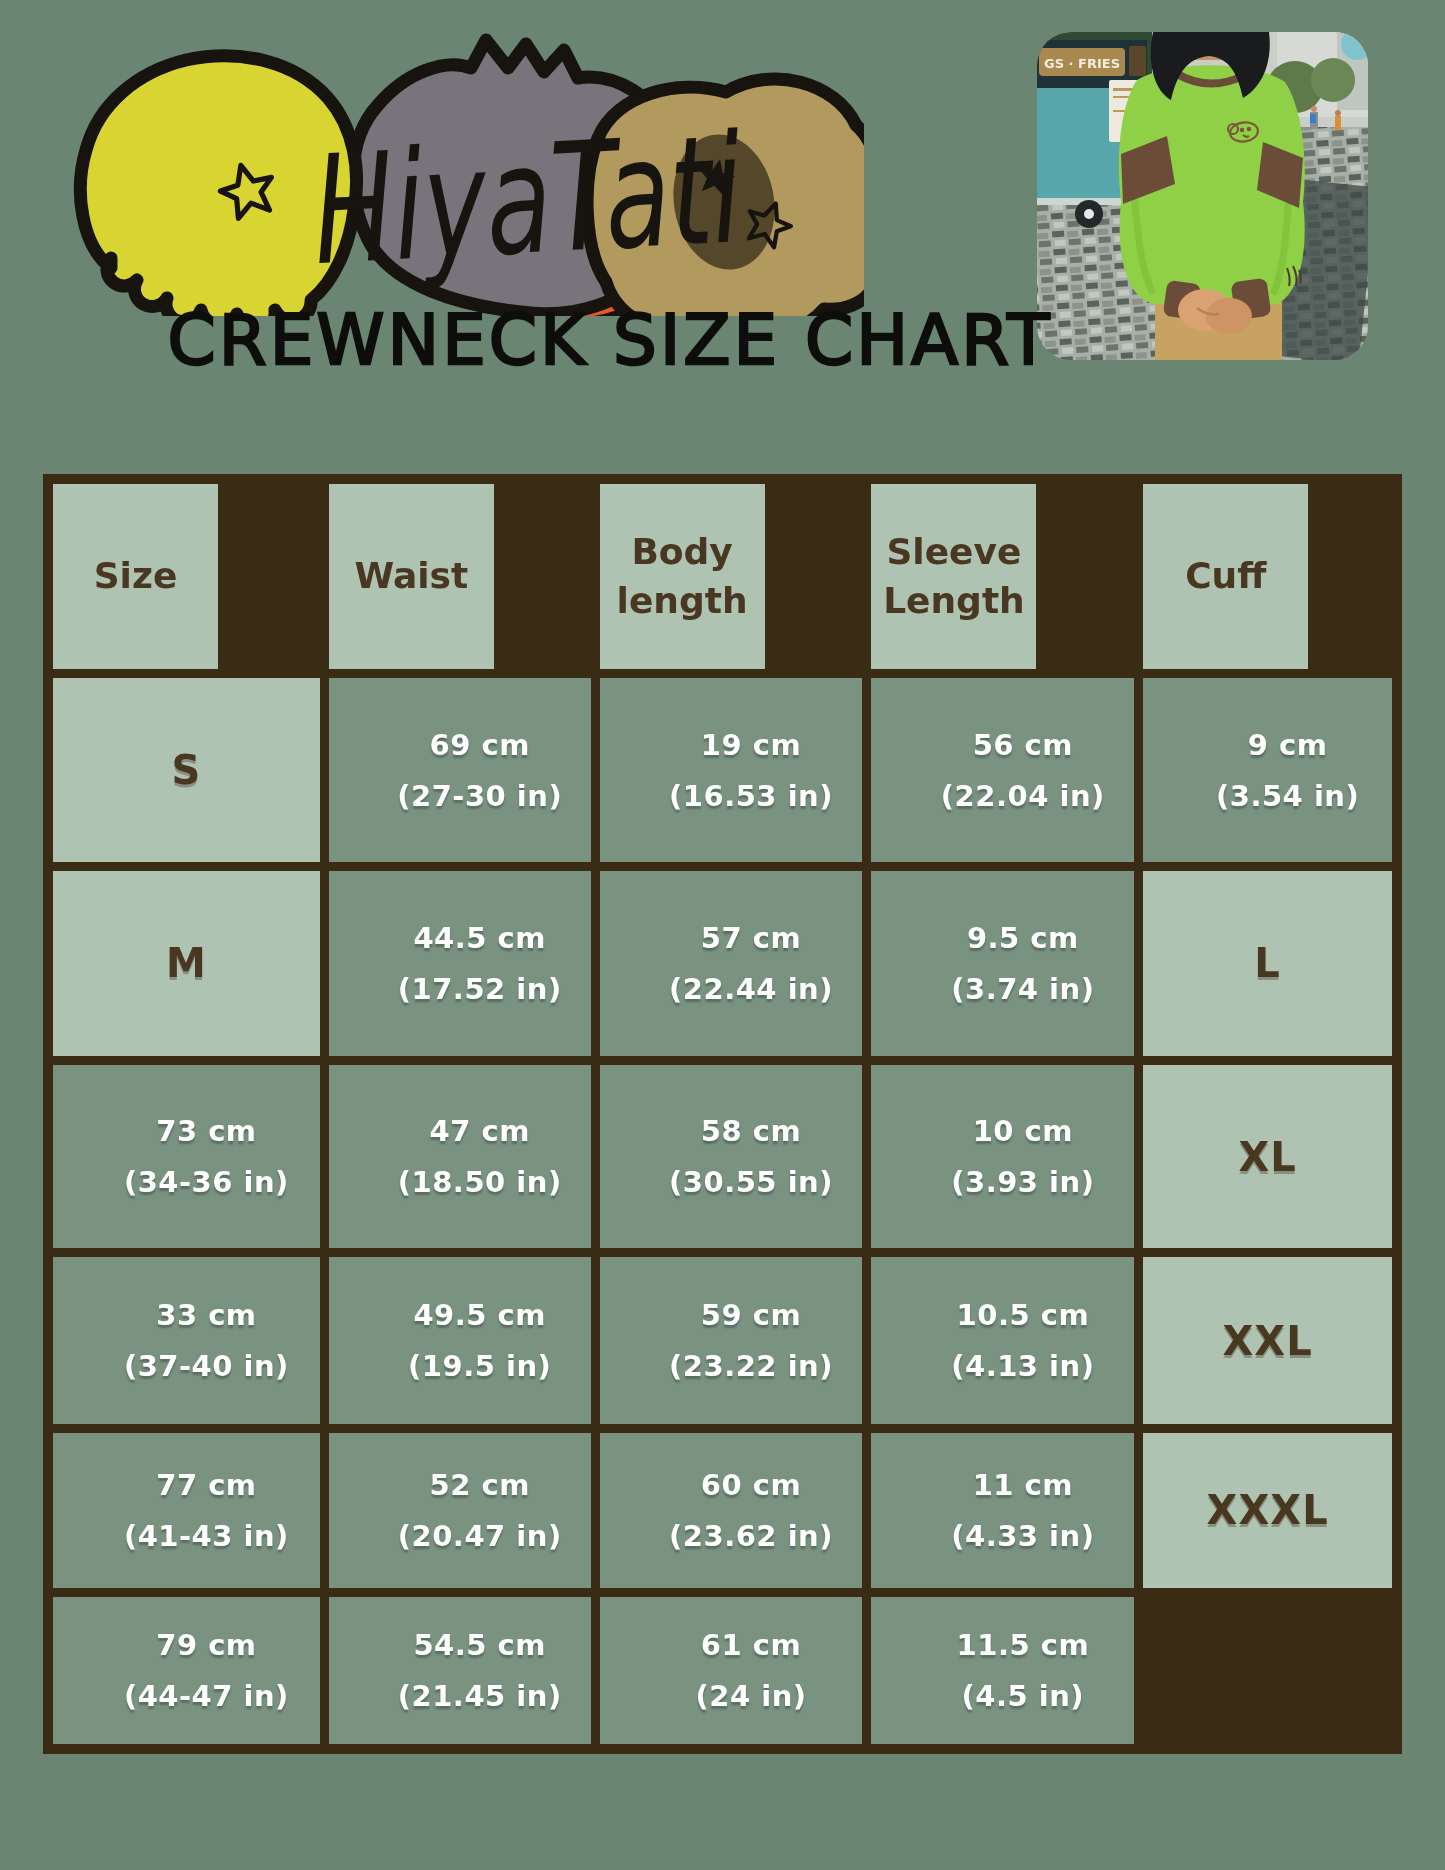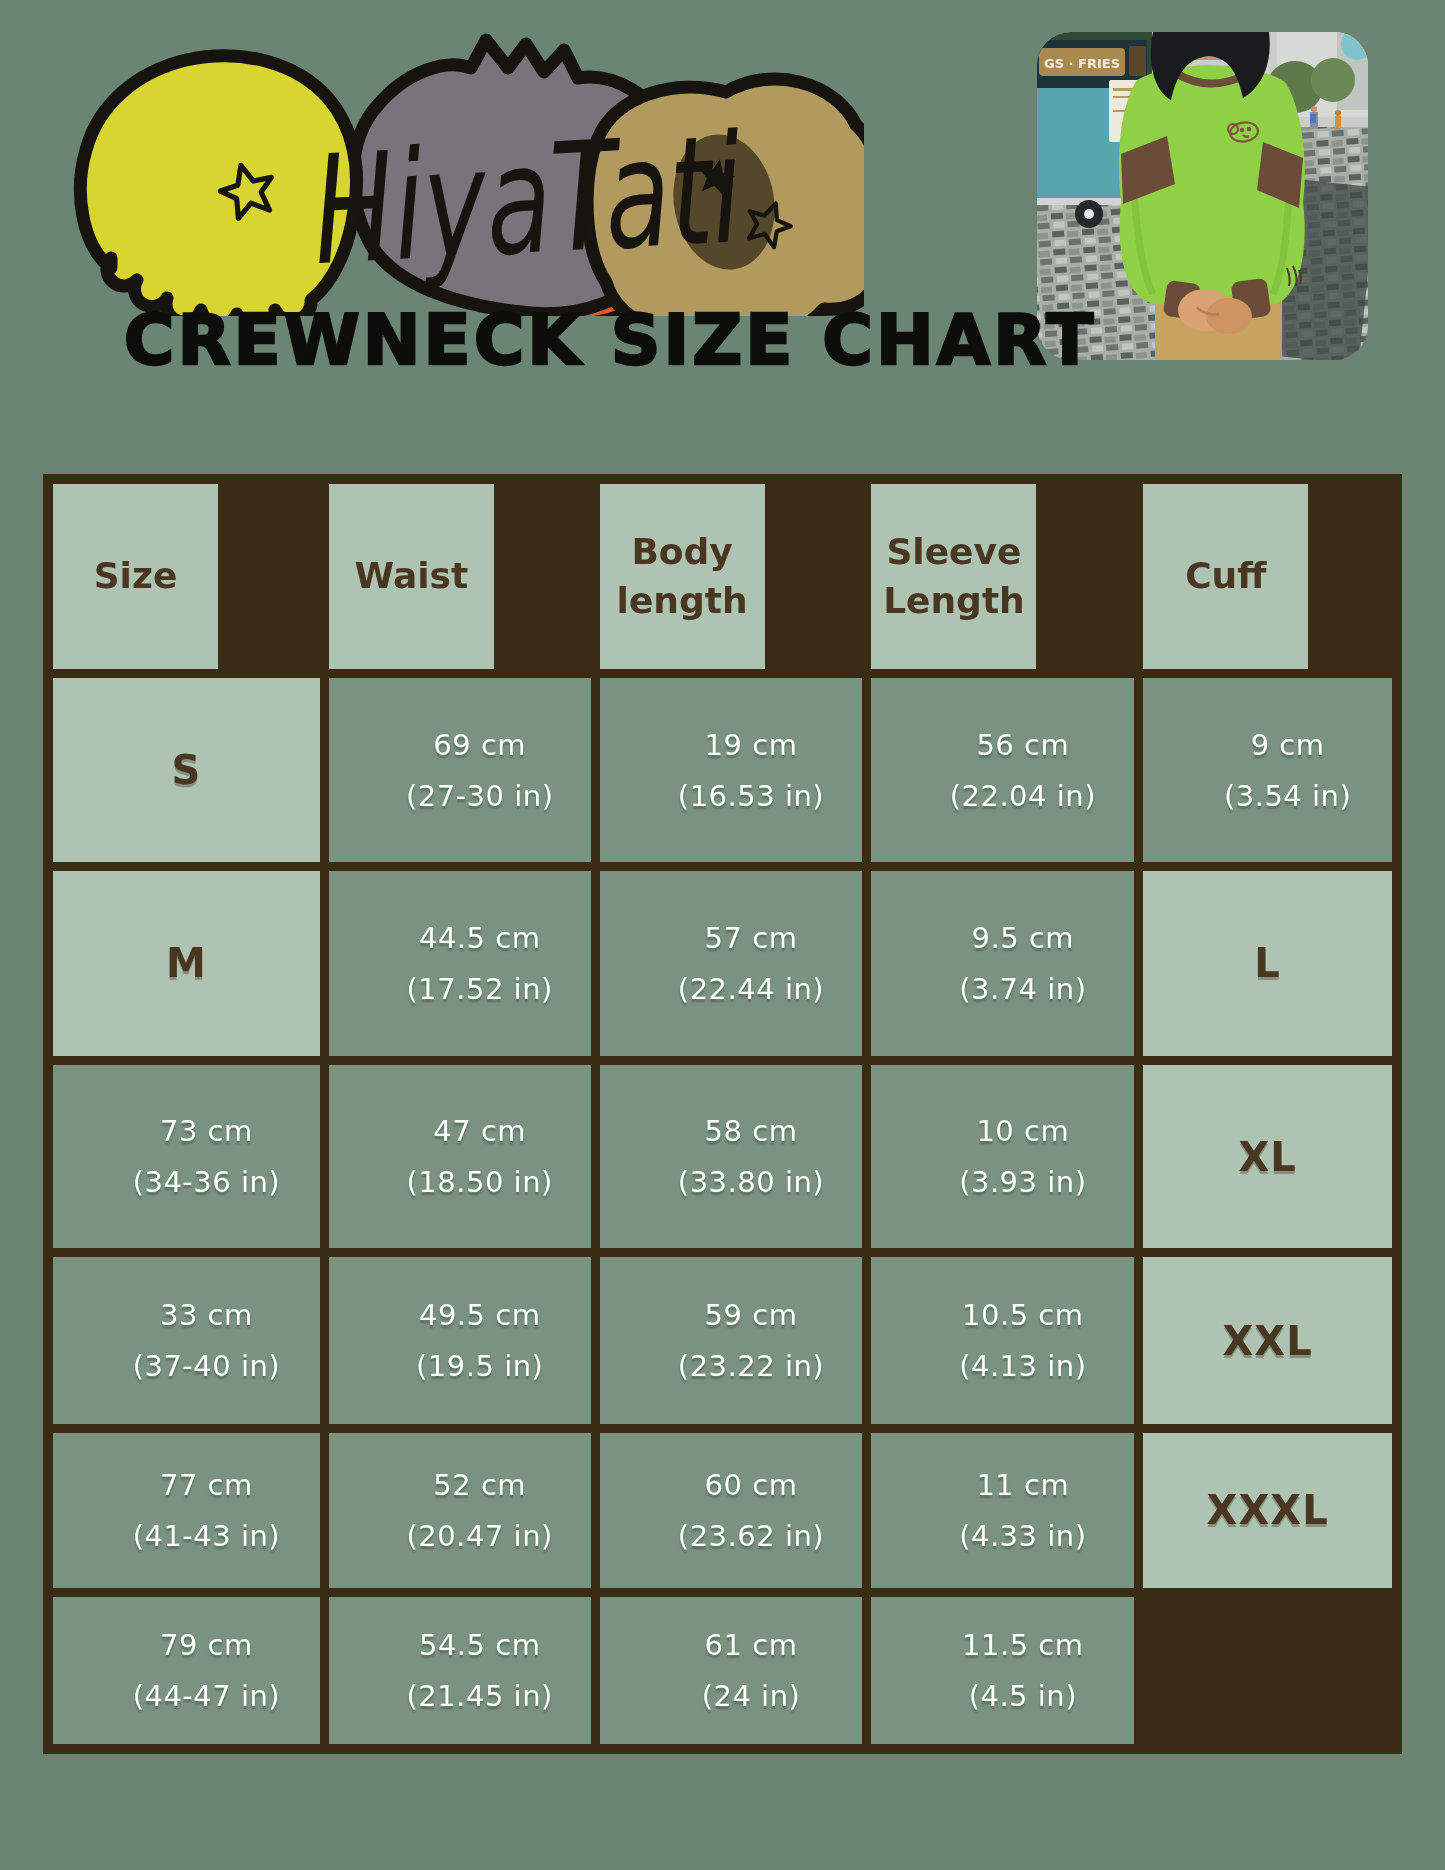--- a/index.html
+++ b/index.html
@@ -18,39 +18,39 @@
 
   
   .logo{position:absolute;left:16px;top:10px;width:848px;height:306px;}
 
   
   .photo{position:absolute;left:1037px;top:32px;width:331px;height:328px;border-radius:34px;overflow:hidden;}
 
   
   .title{
     position:absolute;left:90px;top:300px;width:1040px;height:84px;
-    text-align:center;font-size:69px;font-weight:bold;color:var(--ink);
+    text-align:center;font-size:69px;font-weight:normal;color:var(--ink);
     letter-spacing:3px;-webkit-text-stroke:2.5px var(--ink);white-space:nowrap;
   }
 
   
   .size-table{
     position:absolute;left:43px;top:474px;width:1359px;height:1280px;
     background:var(--border);
     display:grid;
     grid-template-columns:266fr 261fr 262fr 262fr 248fr;
     grid-template-rows:180fr 178fr 180fr 178fr 162fr 150fr 143fr;
     gap:9px;padding:10px;
   }
   .cell{display:flex;flex-direction:column;align-items:center;justify-content:center;text-align:center;}
   .light{background:var(--cell-light);color:var(--head-text);}
   .dark{background:var(--cell-dark);color:var(--value-text);}
   .head{font-size:36px;font-weight:bold;line-height:1.35;max-width:165px;}
   .size{font-size:40px;font-weight:bold;letter-spacing:1px;text-shadow:0 3px 0 rgba(43,28,10,.3);}
-  .value{gap:17px;font-weight:normal;padding-left:40px;}
+  .value{gap:17px;font-weight:bold;padding-left:40px;}
   .value div{font-size:29px;letter-spacing:.5px;text-shadow:0 3px 2px rgba(47,66,55,.45);}
 </style>
 </head>
 <body>
 
 <div class="page">
 
   <svg class="logo" viewBox="0 0 848 306" aria-hidden="true">
     <g stroke="#17130F" stroke-width="13" stroke-linejoin="round" stroke-linecap="round">
 
@@ -193,21 +193,21 @@
       <div class="cell dark value">
         <div>73 cm</div>
         <div>(34-36 in)</div>
       </div>
       <div class="cell dark value">
         <div>47 cm</div>
         <div>(18.50 in)</div>
       </div>
       <div class="cell dark value">
         <div>58 cm</div>
-        <div>(33.80 in)</div>
+        <div>(30.55 in)</div>
       </div>
       <div class="cell dark value">
         <div>10 cm</div>
         <div>(3.93 in)</div>
       </div>
       <div class="cell light size">XL</div>
       <div class="cell dark value">
         <div>33 cm</div>
         <div>(37-40 in)</div>
       </div>

